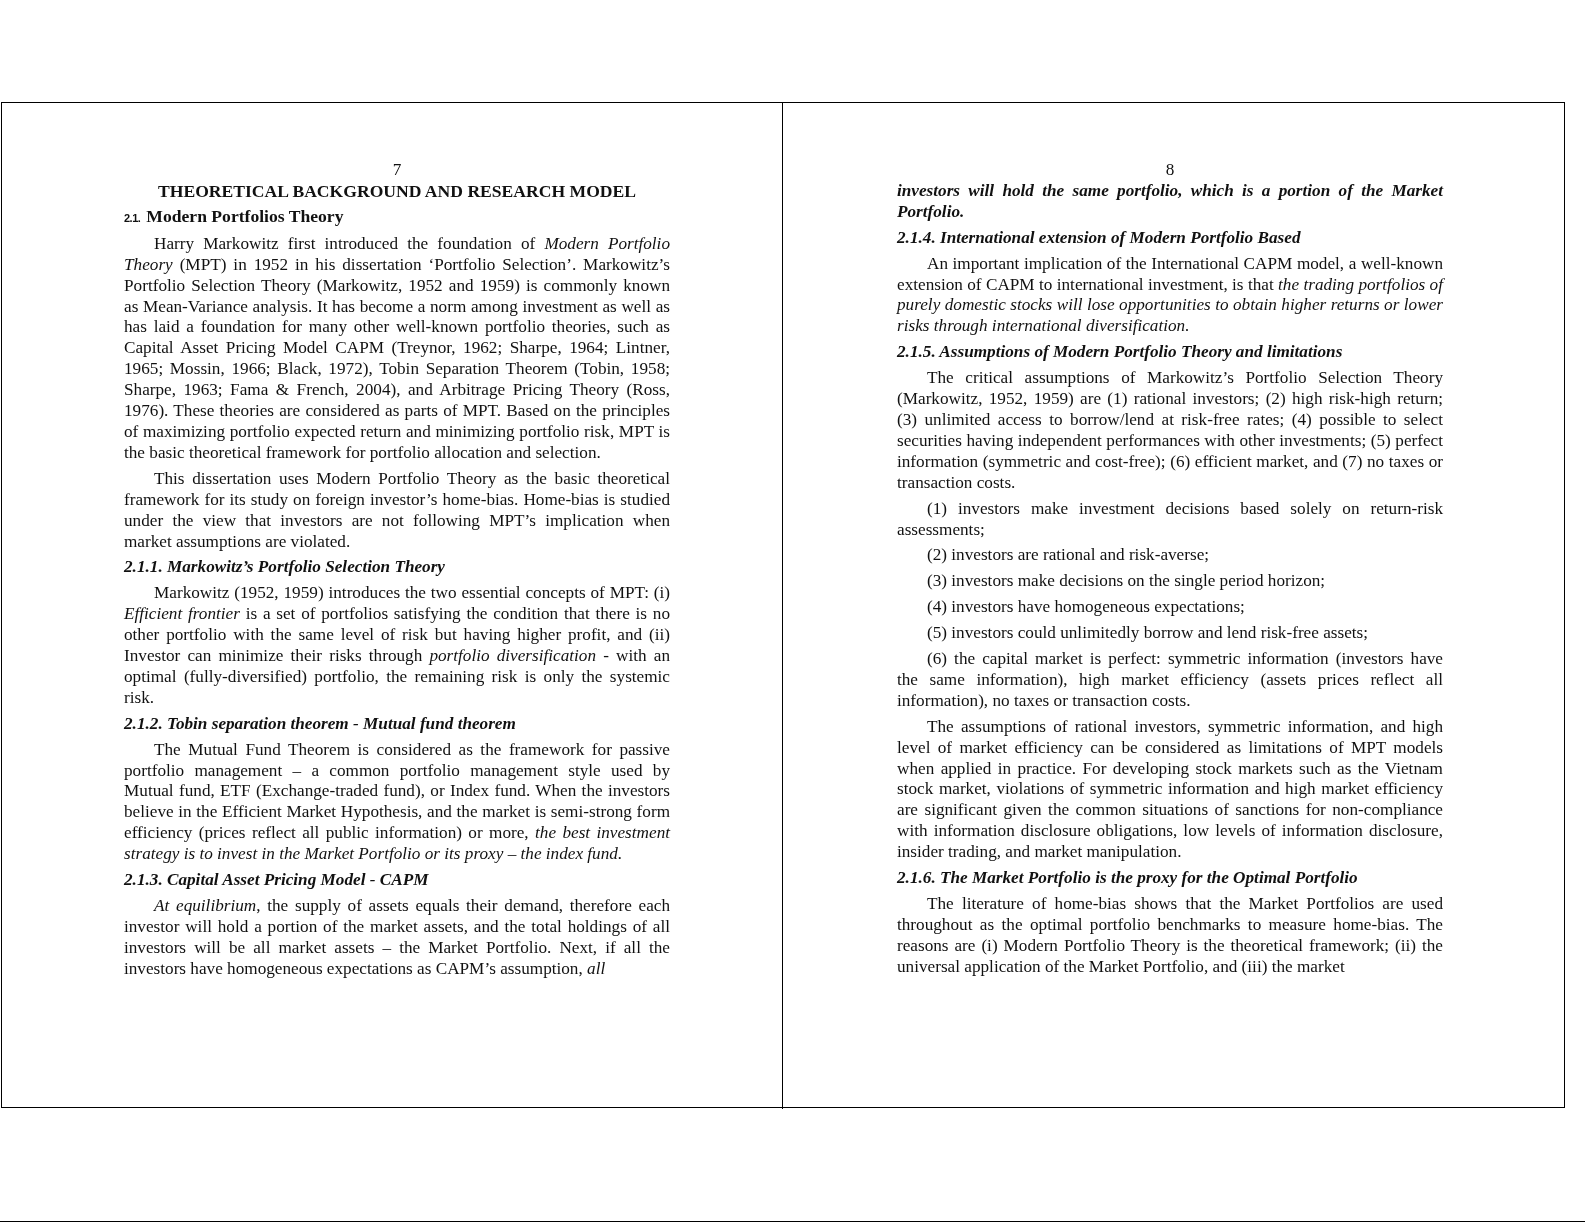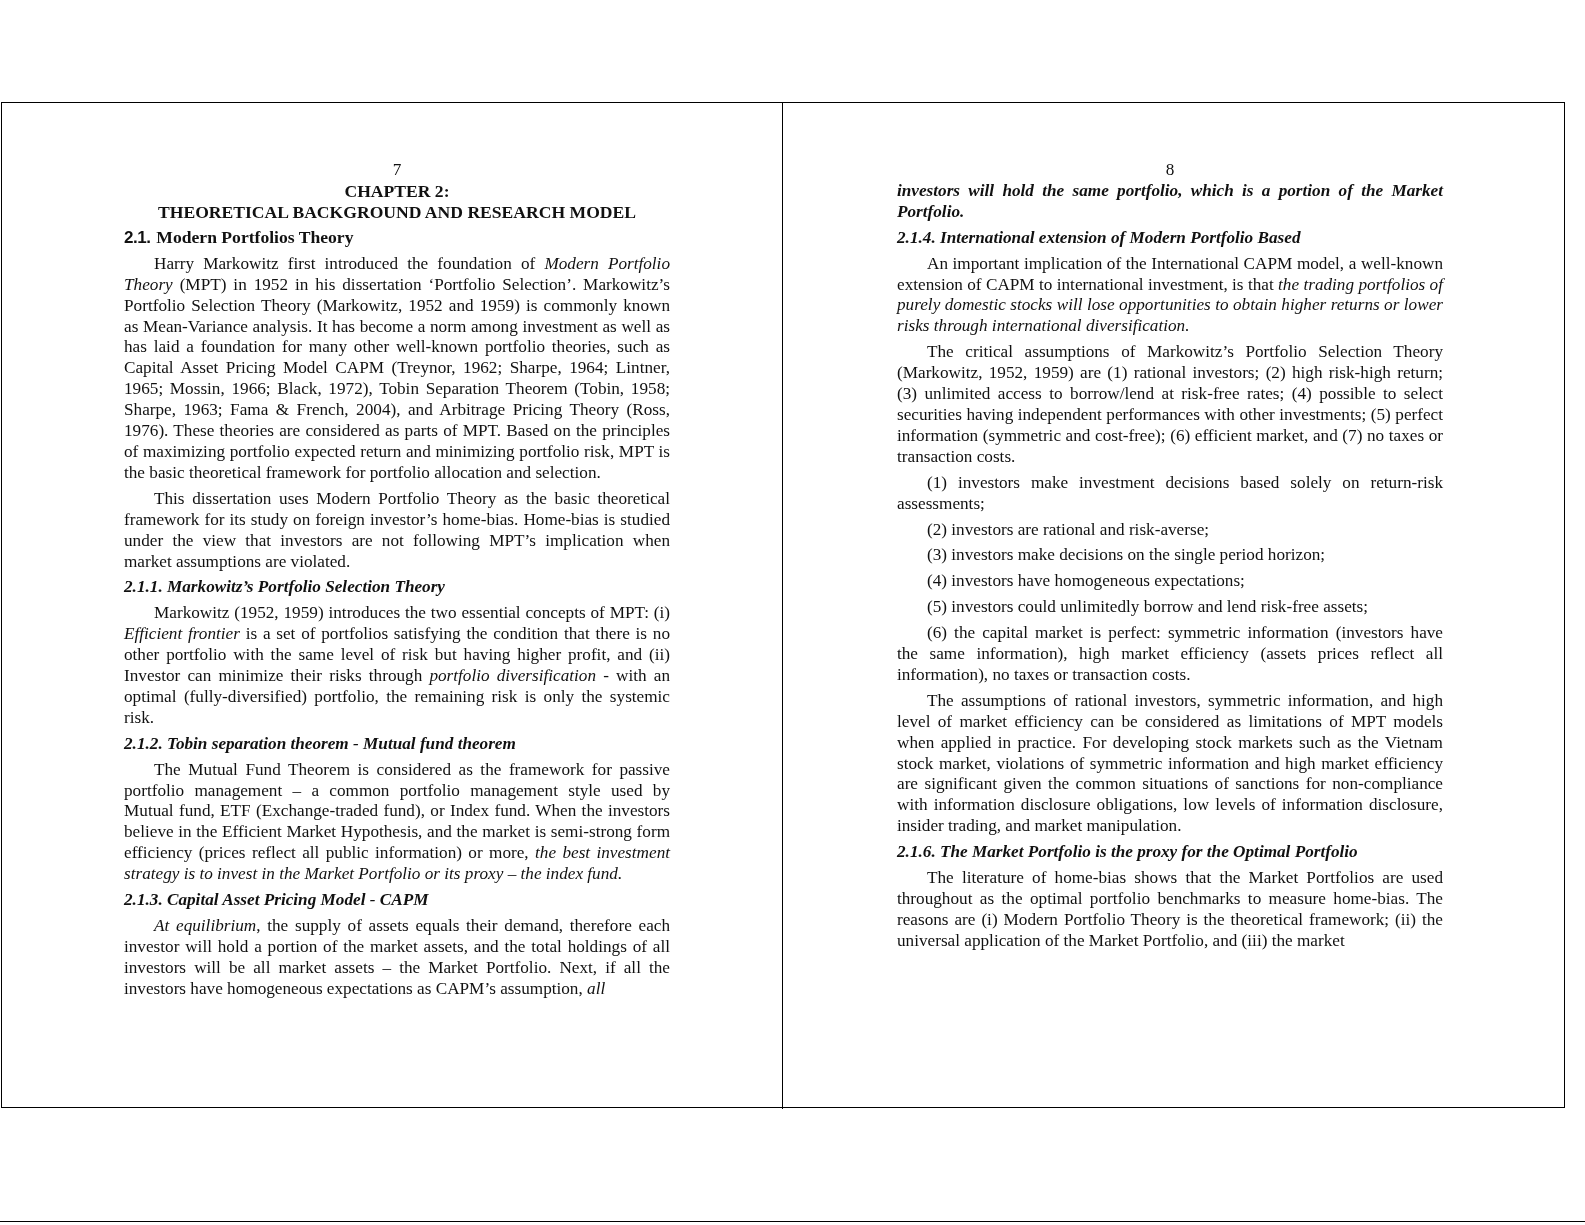--- a/index.html
+++ b/index.html
@@ -25,56 +25,56 @@
       position: absolute; top: 160px; width: 546px;
       font-size: 17.2px; line-height: 20.9px;
     }
     .page.left { left: 124px; }
     .page.right { left: 897px; }
     .page-number { text-align: center; margin: 0; }
     .chapter-title {
       text-align: center; font-weight: bold; margin: 0; font-size: 17.6px; line-height: 21px;
     }
     .h2 { font-weight: bold; margin: 4px 0 5px 0; font-size: 17.6px; }
-    .h2 .num { font-family: "Liberation Sans", "DejaVu Sans", sans-serif; font-size: 17px; margin-right: 6px; letter-spacing: -0.5px; }
+    .h2 .num { font-family: "Liberation Sans", "DejaVu Sans", sans-serif; font-size: 11px; margin-right: 6px; letter-spacing: -0.5px; }
     .h3 { font-weight: bold; font-style: italic; margin: 5px 0 5px 0; }
     p { margin: 0 0 5px 0; text-align: justify; text-indent: 30px; }
     p.noindent { text-indent: 0; font-weight: bold; }
     p.item { margin-bottom: 5px; }
     em { font-style: italic; }
   </style>
 </head>
 <body>
 
 <div class="frame"></div>
 <div class="divider"></div>
 <div class="bottom-rule"></div>
 
 <div class="page left">
   <div class="page-number">7</div>
-  <div class="chapter-title">CHAPTER 2:</div>
   <div class="chapter-title">THEORETICAL BACKGROUND AND RESEARCH MODEL</div>
   <div class="h2">
     <span class="num">2.1.</span><span>Modern Portfolios Theory</span>
   </div>
   <p><span>Harry Markowitz first introduced the foundation of </span><em>Modern Portfolio Theory</em><span> (MPT) in 1952 in his dissertation ‘Portfolio Selection’. Markowitz’s Portfolio Selection Theory (Markowitz, 1952 and 1959) is commonly known as Mean-Variance analysis.  It has become a norm among investment as well as has laid a foundation for many other well-known portfolio theories, such as Capital Asset Pricing Model CAPM (Treynor, 1962; Sharpe, 1964; Lintner, 1965; Mossin, 1966; Black, 1972), Tobin Separation Theorem (Tobin, 1958; Sharpe, 1963; Fama &amp; French, 2004), and Arbitrage Pricing Theory (Ross, 1976). These theories are considered as parts of MPT.  Based on the principles of maximizing portfolio expected return and minimizing portfolio risk, MPT is the basic theoretical framework for portfolio allocation and selection.</span></p>
   <p>This dissertation uses Modern Portfolio Theory as the basic theoretical framework for its study on foreign investor’s home-bias. Home-bias is studied under the view that investors are not following MPT’s implication when market assumptions are violated.</p>
   <div class="h3">2.1.1. Markowitz’s Portfolio Selection Theory</div>
   <p><span>Markowitz (1952, 1959) introduces the two essential concepts of MPT: (i) </span><em>Efficient frontier</em><span> is a set of portfolios satisfying the condition that there is no other portfolio with the same level of risk but having higher profit, and (ii) Investor can minimize their risks through </span><em>portfolio diversification</em><span> - with an optimal (fully-diversified) portfolio, the remaining risk is only the systemic risk.</span></p>
   <div class="h3">2.1.2. Tobin separation theorem - Mutual fund theorem</div>
   <p><span>The Mutual Fund Theorem is considered as the framework for passive portfolio management – a common portfolio management style used by Mutual fund, ETF (Exchange-traded fund), or Index fund. When the investors believe in the Efficient Market Hypothesis,  and the market is semi-strong form efficiency (prices reflect all public information) or more, </span><em>the best investment strategy is to invest in the Market Portfolio or its proxy – the index fund.</em></p>
   <div class="h3">2.1.3.  Capital Asset Pricing Model - CAPM</div>
   <p><em>At equilibrium</em><span>, the supply of assets equals their demand, therefore each investor will hold a portion of the market assets, and the total holdings of all investors will be all market assets – the Market Portfolio. Next, if all the investors have homogeneous expectations as CAPM’s assumption, </span><em>all</em></p>
 </div>
 
 <div class="page right">
   <div class="page-number">8</div>
   <p class="noindent"><em>investors will hold the same portfolio, which is a portion of the Market Portfolio.</em></p>
   <div class="h3">2.1.4. International extension of Modern Portfolio Based</div>
   <p><span>An important implication of the International CAPM model, a well-known extension of CAPM to international investment, is that </span><em>the trading portfolios of purely domestic stocks will lose opportunities to obtain higher returns or lower risks through international diversification.</em></p>
+  <div class="h3">2.1.5.  Assumptions of Modern Portfolio Theory and limitations</div>
   <p>The critical assumptions of Markowitz’s Portfolio Selection Theory (Markowitz, 1952, 1959) are (1) rational investors; (2) high risk-high return; (3) unlimited access to borrow/lend at risk-free rates; (4) possible to select securities having independent performances with other investments; (5) perfect information (symmetric and cost-free); (6) efficient market, and (7) no taxes or transaction costs.</p>
   <p class="item">(1) investors make investment decisions based solely on return-risk assessments;</p>
   <p class="item">(2) investors are rational and risk-averse;</p>
   <p class="item">(3) investors make decisions on the single period horizon;</p>
   <p class="item">(4) investors have homogeneous expectations;</p>
   <p class="item">(5) investors could unlimitedly borrow and lend risk-free assets;</p>
   <p class="item">(6) the capital market is perfect: symmetric information (investors have the same information), high market efficiency (assets prices reflect all information), no taxes or transaction costs.</p>
   <p>The assumptions of rational investors, symmetric information, and high level of market efficiency can be considered as limitations of MPT models when applied in practice. For developing stock markets such as the Vietnam stock market, violations of symmetric information and high market efficiency are significant given the common situations of sanctions for non-compliance  with information  disclosure obligations,  low  levels  of information disclosure, insider trading, and market manipulation.</p>
   <div class="h3">2.1.6. The Market Portfolio is the proxy for the Optimal Portfolio</div>
   <p>The literature of home-bias shows that the Market Portfolios are used throughout as the optimal portfolio benchmarks to measure home-bias. The reasons are (i) Modern Portfolio Theory is the theoretical framework; (ii) the universal application of the Market Portfolio, and (iii) the market</p>

